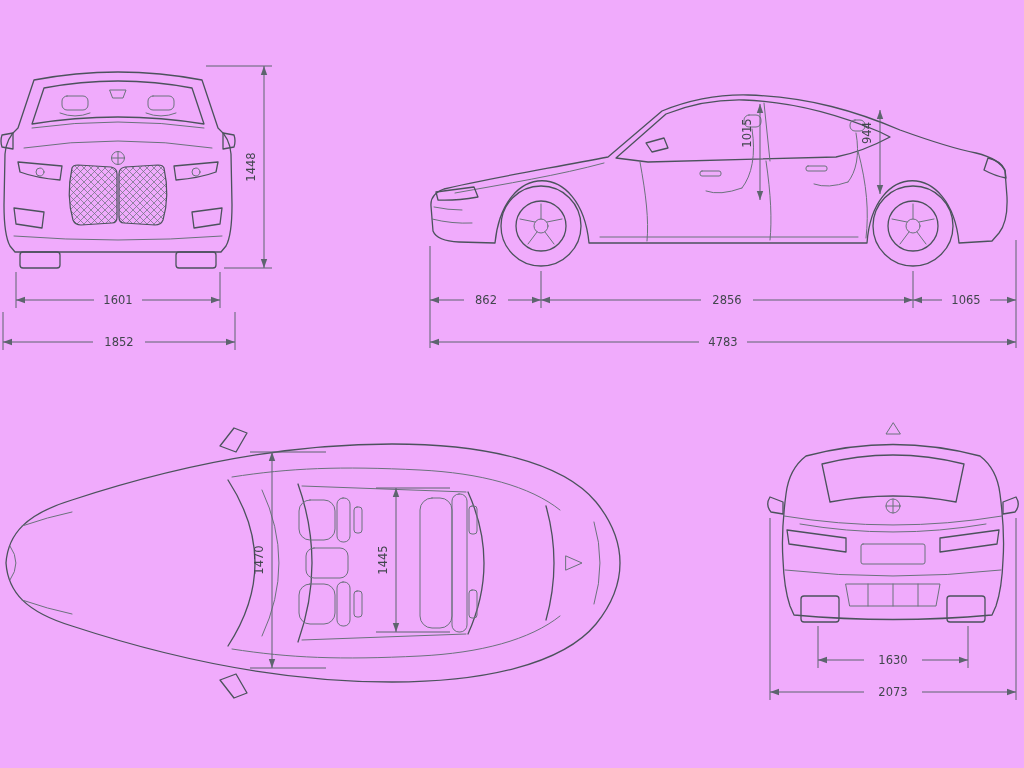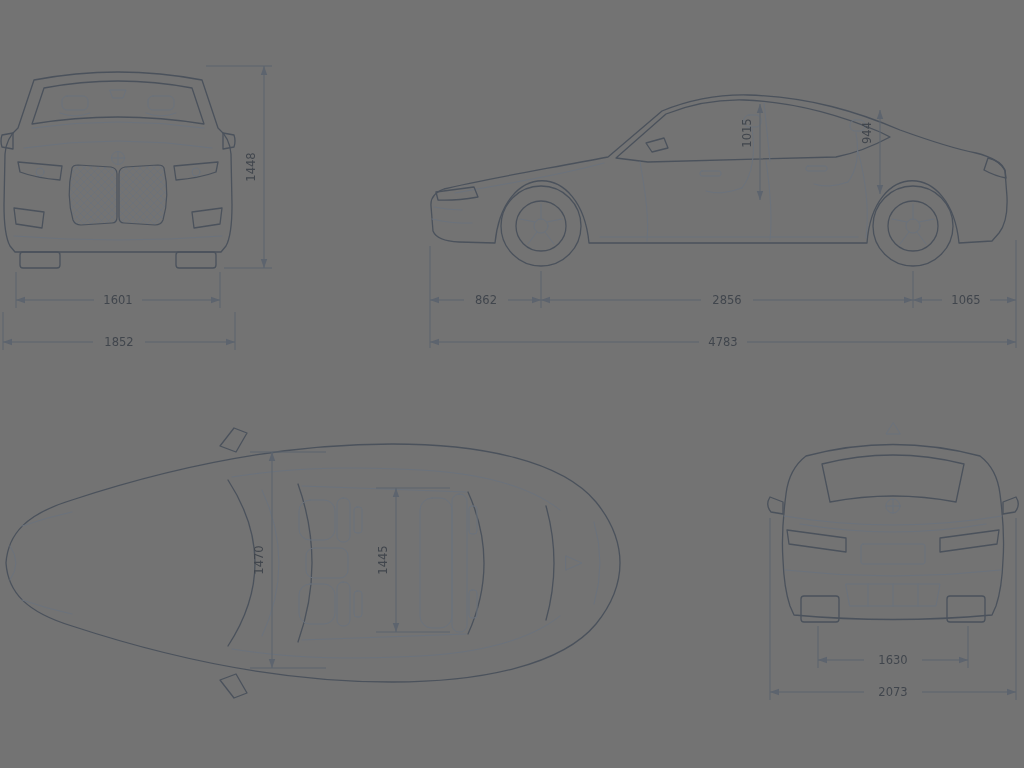--- a/index.html
+++ b/index.html
@@ -1,16 +1,16 @@
 <!DOCTYPE html>
 <html><head>
 <meta charset="utf-8">
 <style>
   html,body{margin:0;padding:0;background:#ffffff;}
-  .stage{position:relative;width:1024px;height:768px;background:#737373;overflow:hidden;}
+  .stage{position:relative;width:1024px;height:768px;background:#f0abfc;overflow:hidden;}
   svg{display:block;}
   .car{fill:none;stroke:#4b525c;stroke-width:1.3px;stroke-linecap:round;stroke-linejoin:round;}
   .thin{fill:none;stroke:#6b727c;stroke-width:1px;stroke-linecap:round;stroke-linejoin:round;}
   .grille{stroke:#4b525c;stroke-width:1.2px;}
   .dim{fill:none;stroke:#5d646e;stroke-width:1px;}
   .arr{fill:#5d646e;stroke:none;}
   .lbl{font-family:"DejaVu Sans",sans-serif;font-size:11.5px;fill:#41464d;text-anchor:middle;}
 </style>
 </head>
 <body>

